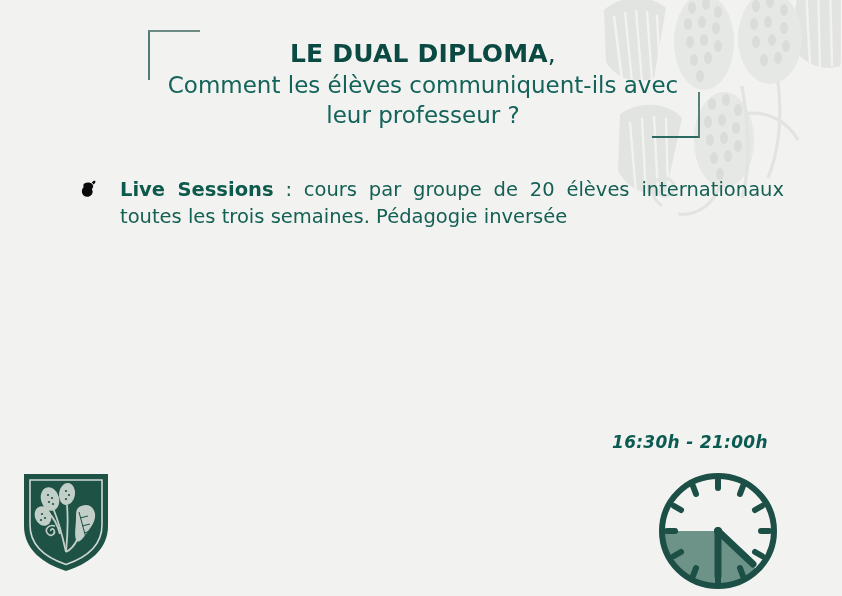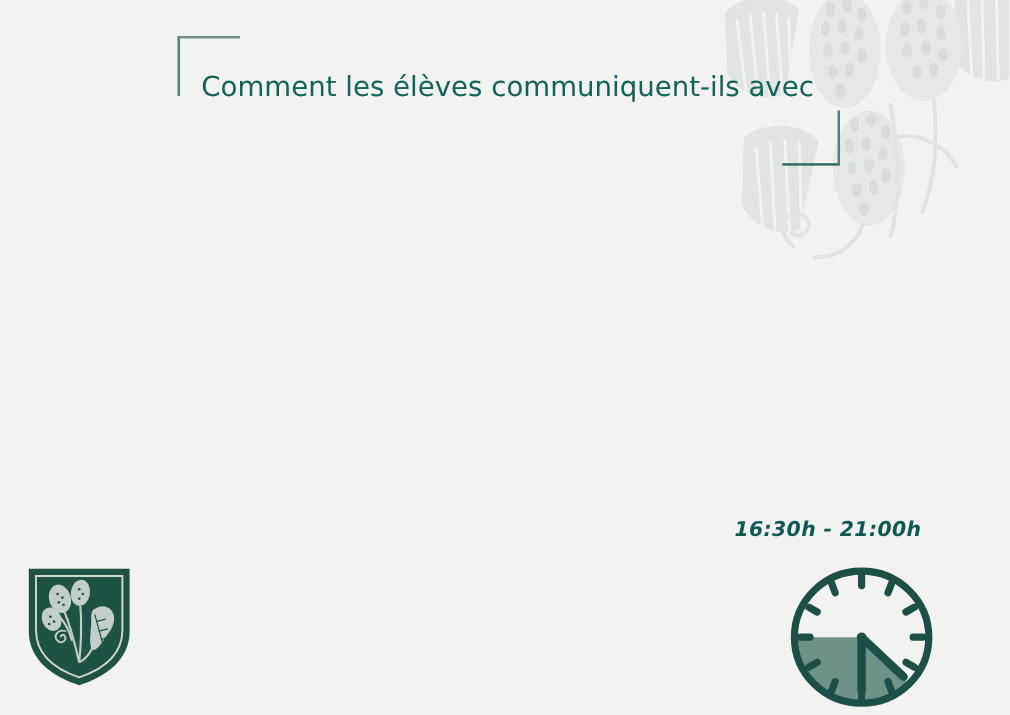--- a/index.html
+++ b/index.html
@@ -63,21 +63,21 @@
     color: #0b4a42;
     letter-spacing: .2px;
   }
   .heading .line1 .strong {
     font-weight: bold;
   }
   .heading .line2 {
     font-size: 23px;
     line-height: 30px;
     color: #13635a;
-    margin-top: 20px;
+    margin-top: 0;
   }
 
   
   .bullets {
     position: absolute;
     left: 78px;
     top: 176px;
     width: 706px;
     z-index: 2;
   }
@@ -232,25 +232,39 @@
     <g stroke="#e2e4e2" stroke-width="3" fill="none">
       <path d="M70 224 C56 214 58 196 72 196 C84 196 86 212 74 214 C66 215 66 206 72 205"></path>
     </g>
   </g>
 </svg>
 
 <div class="bracket bracket-tl"></div>
 <div class="bracket bracket-br"></div>
 
 <div class="heading">
+  <div class="line1"><span class="strong">LE DUAL DIPLOMA</span><span>,</span></div>
   <div class="line2">Comment les élèves communiquent-ils avec</div>
+  <div class="line2">leur professeur ?</div>
 </div>
 
 <div class="bullets">
 
+  <div class="bullet-row">
+    <span class="bullet-icon">
+      <svg viewBox="0 0 26 26" width="20" height="20">
+        <g fill="#0a0a0a">
+          <path d="M7.4 9.2 C4.2 12.4 4.3 17.8 7.7 20.4 C11.1 23 16.2 21.7 18.3 18.1 C19.6 15.9 19.2 13.3 17.6 11.5 Z"></path>
+          <path d="M8.2 4.6 C11.6 2.3 16.6 2.7 18.8 5.6 C20.6 8 19.6 11 17.2 12.2 C14.2 13.7 9.6 12.6 7.7 9.8 C6.6 8.1 6.7 5.7 8.2 4.6 Z"></path>
+          <path d="M17.9 3.2 C19.6 1.4 21.6 0.6 22.4 1.4 C23.2 2.3 22.3 4.2 20.4 5.8 Z"></path>
+        </g>
+      </svg>
+    </span>
+    <span class="bullet-text"><b class="lead">Live Sessions</b><span> : cours par groupe de 20 élèves internationaux toutes les trois semaines. Pédagogie inversée</span></span>
+  </div>
 
 
 
 </div>
 
 <div class="time-label">16:30h - 21:00h</div>
 
 <svg class="clock" viewBox="0 0 126 122">
 
   <path d="M63 61 L8 61 A55 55 0 0 0 102 100 Z" fill="#6d9288"></path>

